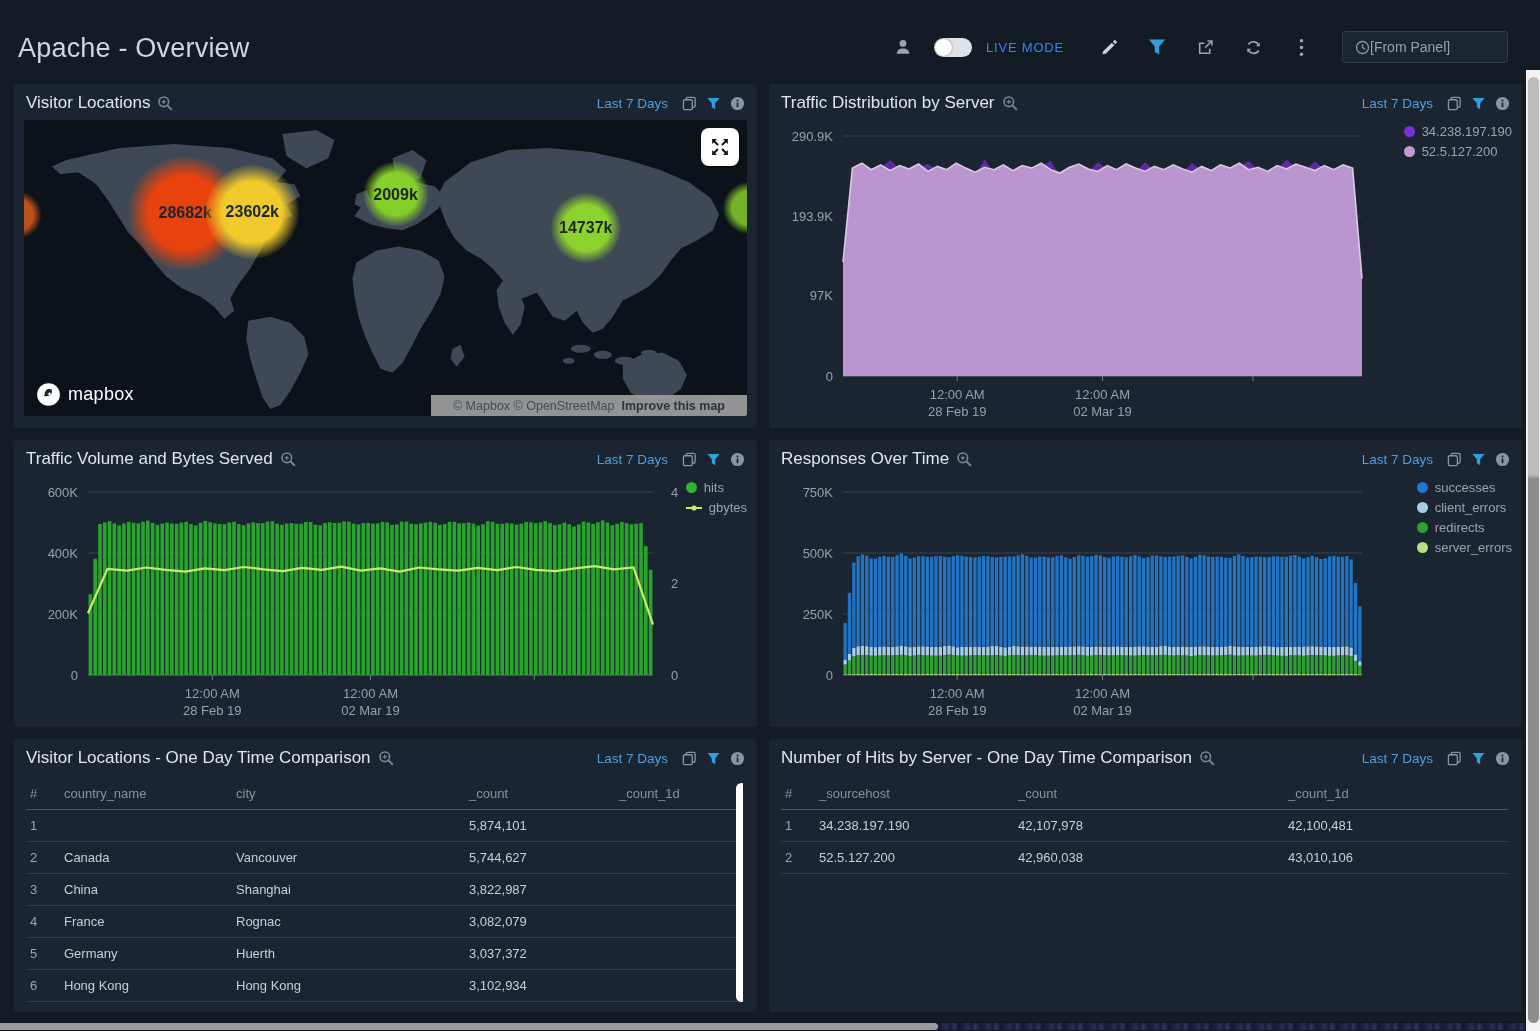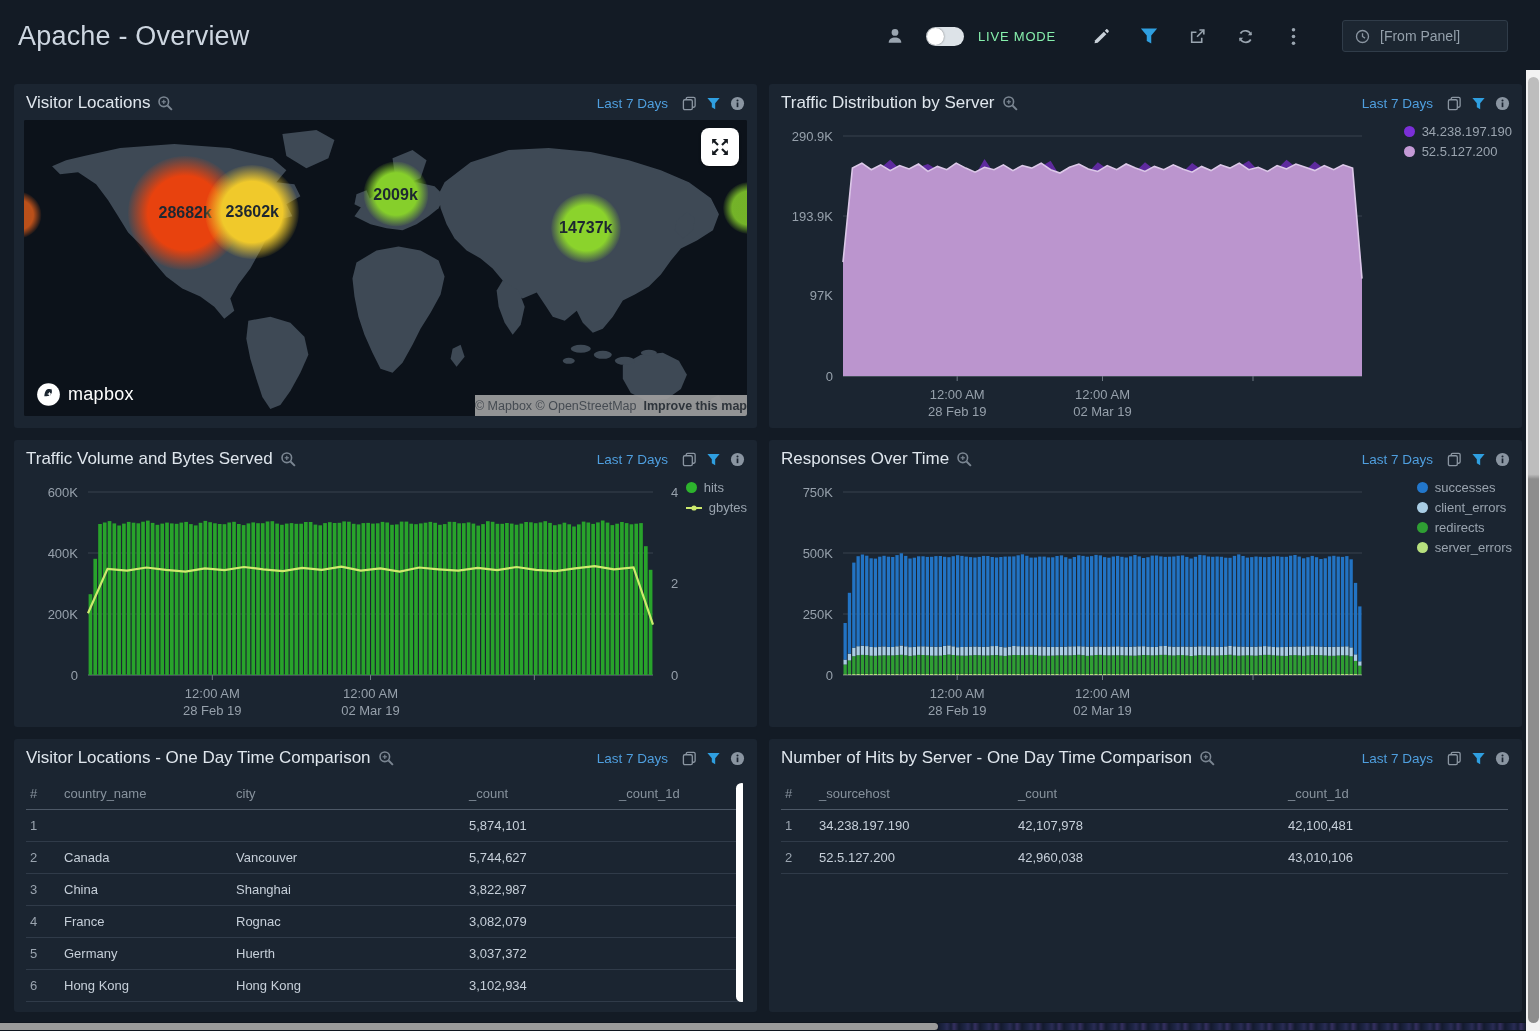--- a/index.html
+++ b/index.html
@@ -1,49 +1,49 @@
 <!DOCTYPE html>
 <html><head>
 <meta charset="utf-8">
 <style>
   * { margin:0; padding:0; box-sizing:border-box; }
   html,body { width:1540px; height:1031px; background:#10161f; overflow:hidden; }
   body { font-family:"Liberation Sans","DejaVu Sans",sans-serif; color:#c6cfd9; }
   .page { position:relative; width:1540px; height:1031px; background:#131b25; overflow:hidden; }
 
   
-  .top { position:absolute; left:0; top:0; width:1526px; height:72px; display:flex; align-items:center; padding:0 18px; }
+  .top { position:absolute; left:0; top:0; width:1526px; height:72px; display:flex; align-items:flex-end; padding:8px 18px; }
   .app-title { font-size:27px; font-weight:500; color:#cdd6e0; letter-spacing:.2px; }
   .top-right { margin-left:auto; display:flex; align-items:center; gap:14px; }
   .toggle { width:38px; height:19px; border-radius:10px; background:#dde3e8; position:relative; cursor:pointer; }
   .toggle .knob { position:absolute; left:1px; top:1px; width:17px; height:17px; border-radius:50%; background:#ffffff; box-shadow:0 0 2px rgba(0,0,0,.5); }
-  .live-label { font-size:13px; color:#86efac; letter-spacing:.8px; margin-right:14px; }
+  .live-label { font-size:13px; color:#3b82f6; letter-spacing:.8px; margin-right:14px; }
   .hicon { width:34px; height:34px; display:flex; align-items:center; justify-content:center; cursor:pointer; }
-  .time-box { width:166px; height:32px; margin-left:18px; background:#1c2631; border:1px solid #303c49; border-radius:3px; display:flex; align-items:center; gap:10px; padding:0 12px; cursor:pointer; }
+  .time-box { width:166px; height:32px; margin-left:10px; background:#1c2631; border:1px solid #303c49; border-radius:3px; display:flex; align-items:center; gap:0; padding:0 12px; cursor:pointer; }
   .time-box .tb-text { font-size:14px; color:#94a0ab; }
 
   
   .dash { position:absolute; left:14px; top:84px; width:1504px; display:grid; grid-template-columns:743px 753px; grid-template-rows:344px 287px 273px; gap:12px 12px; }
   .panel { background:#1b2531; border-radius:3px; padding:0 12px 8px; position:relative; }
   .p-head { height:38px; display:flex; align-items:center; }
   .p-title { font-size:17px; font-weight:500; color:#dfe6ed; white-space:nowrap; }
   .p-title-icon { margin-left:7px; display:flex; }
   .p-actions { margin-left:auto; display:flex; align-items:center; gap:9px;padding-left:27px; }
   .p-range { font-size:13.5px; color:#4f9fdf; margin-right:5px; cursor:pointer; }
   .picon { display:flex; cursor:pointer; }
 
   
   .map-wrap { position:absolute; left:10px; right:10px; top:36px; height:296px; background:#0c121a; overflow:hidden; border-radius:2px; }
   .map-wrap svg.land { position:absolute; inset:0; width:100%; height:100%; }
   .bubble { position:absolute; transform:translate(-50%,-50%); border-radius:50%; display:flex; align-items:center; justify-content:center; }
   .bubble span { font-weight:bold; font-size:16px; color:#1d2731; white-space:nowrap; }
   .map-expand { position:absolute; top:8px; right:8px; width:38px; height:38px; background:#ffffff; border-radius:8px; display:flex; align-items:center; justify-content:center; cursor:pointer; box-shadow:0 1px 3px rgba(0,0,0,.4); }
   .map-logo { position:absolute; left:12px; bottom:9px; display:flex; align-items:center; gap:7px; }
   .map-logo .wordmark { color:#ffffff; font-size:18px; font-weight:500; letter-spacing:.3px; }
-  .map-attr { position:absolute; right:0; bottom:0; height:21px; background:rgba(158,158,158,.92); display:flex; align-items:center; padding:0 0; font-size:12.5px; color:#454b52; }
+  .map-attr { position:absolute; right:0; bottom:0; height:21px; background:rgba(158,158,158,.92); display:flex; align-items:center; padding:0 22px; font-size:12.5px; color:#454b52; }
   .map-attr b { color:#2e343b; margin-left:7px; }
 
   
   .chart-box { position:absolute; left:12px; right:12px; top:38px; bottom:8px; }
   .chart-box svg { display:block; }
   .legend { position:absolute; top:40px; right:10px; display:flex; flex-direction:column; gap:5px; z-index:2; }
   .lg-item { display:flex; align-items:center; gap:7px; font-size:13px; color:#9aa4af; cursor:pointer; justify-content:flex-start; }
   .lg-dot { width:11px; height:11px; border-radius:50%; flex:0 0 auto; }
 
   

